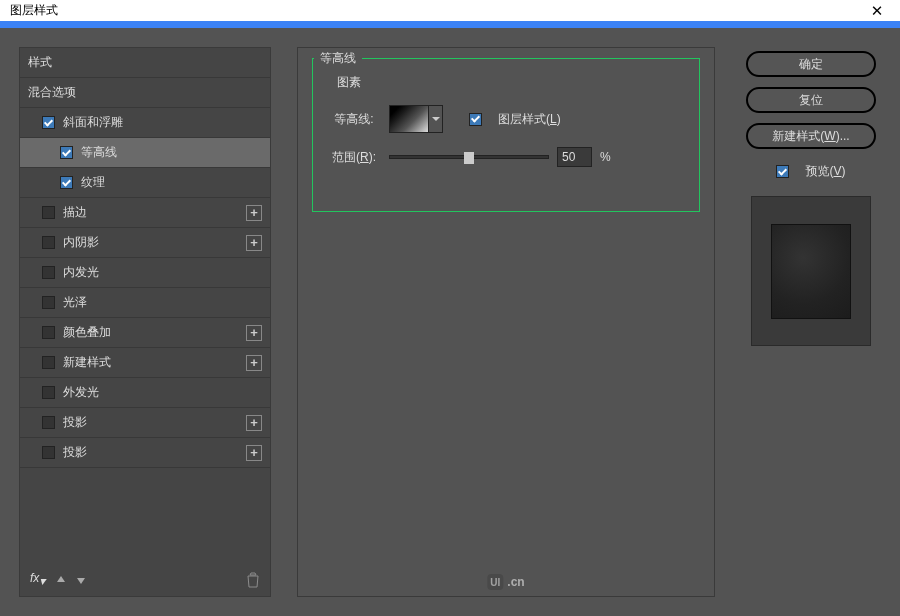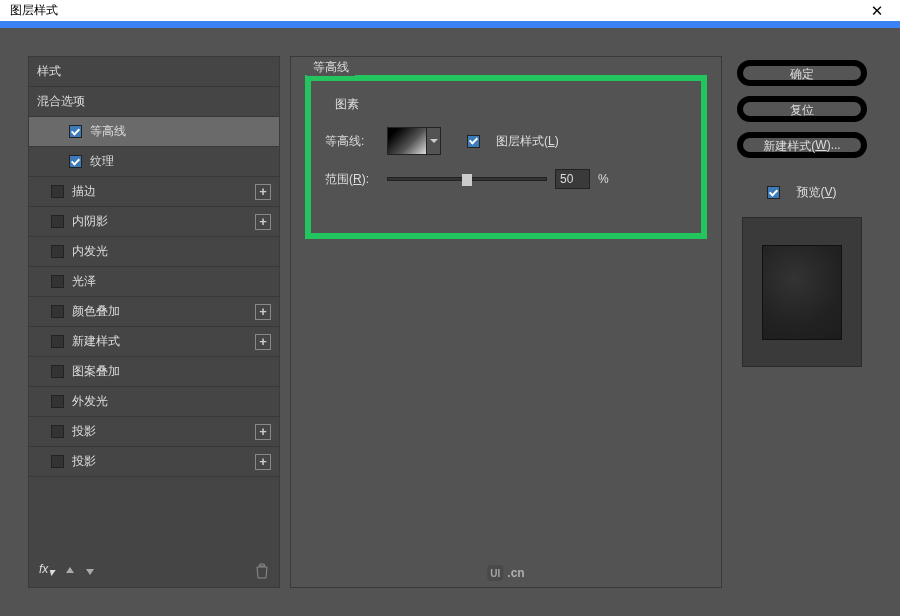--- a/index.html
+++ b/index.html
@@ -1,48 +1,48 @@
 <!DOCTYPE html>
 <html><head>
 <meta charset="utf-8">
 <style>
 *{box-sizing:border-box;margin:0;padding:0;font-family:"Microsoft YaHei",sans-serif;font-size:12px;color:#ddd;-webkit-user-select:none;user-select:none}
 body{background:#535353;width:900px;height:616px;overflow:hidden}
 .titlebar{background:#fff;height:28px;display:flex;align-items:center;justify-content:space-between;padding-left:10px;border-bottom:7px solid #3b82f6}
 .titlebar span{color:#000;font-size:12px}
 .close-x{width:46px;height:28px;display:flex;align-items:center;justify-content:center;color:#000;font-size:15px;font-weight:300}
-.main{display:flex;height:588px;padding:28px;gap:10px}
+.main{display:flex;height:588px;padding:19px;gap:26px}
 .left{width:252px;display:flex;flex-direction:column;border:1px solid #3a3a3a;background:#454545}
 .row{display:flex;align-items:center;height:30px;padding:0 8px;border-bottom:1px solid #383838;position:relative}
 .row.hdr{background:#454545;color:#ccc}
 .row.sub{padding-left:22px}
 .row.sub2{padding-left:40px}
 .row.sel{background:#6a6a6a}
 .cb{width:13px;height:13px;border:1px solid #222;background:#333;margin-right:8px;display:flex;align-items:center;justify-content:center}
 .cb.checked{background:#3d7ab8}
 .cb.checked::after{content:"";width:3px;height:6px;border:solid #fff;border-width:0 2px 2px 0;transform:rotate(45deg);margin-top:-2px}
 .plus{position:absolute;right:8px;width:16px;height:16px;border:1px solid #888;display:flex;align-items:center;justify-content:center;font-size:13px;color:#ccc;font-weight:bold;line-height:1}
 .footer{margin-top:auto;display:flex;align-items:center;height:32px;padding:0 10px;color:#aaa;font-style:italic}
 .footer .arrows{margin-left:10px;display:flex;gap:8px}
 .footer .trash{margin-left:auto;opacity:.7}
 .center{flex:1;border:1px solid #3a3a3a;padding:10px 14px;position:relative}
 .group-title{position:absolute;top:2px;left:16px;background:#535353;padding:0 6px;color:#ddd;font-size:12px}
-.group{border:6px solid #22c55e;margin-top:8px;padding:16px 14px 30px}
+.group{border:1px solid #22c55e;margin-top:0;padding:16px 14px 30px}
 .sub-title{margin:-24px 0 14px 4px;background:#535353;display:inline-block;padding:0 6px}
 .frow{display:flex;align-items:center;margin-bottom:14px;gap:8px}
-.lbl{width:54px;text-align:left}
+.lbl{width:54px;text-align:center}
 .contour-sw{width:40px;height:28px;border:1px solid #222;background:linear-gradient(135deg,#000 0%,#000 15%,#1a1a1a 30%,#555 60%,#aaa 85%,#ddd 100%);position:relative}
 .dd-btn{width:14px;height:28px;border:1px solid #222;border-left:none;display:flex;align-items:center;justify-content:center}
 .dd-btn::after{content:"";border:4px solid transparent;border-top-color:#ccc;margin-top:4px}
 .slider{width:160px;height:4px;background:#333;border:1px solid #222;position:relative}
 .slider .th{position:absolute;width:10px;height:12px;background:#ccc;top:-4px;left:50%;transform:translateX(-50%)}
 .num{width:35px;height:20px;background:#3a3a3a;border:1px solid #222;padding:0 4px;color:#ddd;text-align:left}
 .right{width:140px;display:flex;flex-direction:column;gap:10px;align-items:center;padding-top:4px}
-.btn{width:130px;height:26px;border:6px solid #000000;border-radius:14px;background:#555;display:flex;justify-content:center;color:#eee}
-.preview-row{display:flex;align-items:center;gap:8px;margin-top:16px}
+.btn{width:130px;height:26px;border:2px solid #000000;border-radius:14px;background:#555;display:flex;align-items:center;justify-content:center;color:#eee}
+.preview-row{display:flex;align-items:center;gap:8px;margin-top:4px}
 .preview-box{width:120px;height:150px;border:1px solid #2a2a2a;background:#3a3a3a;margin-top:6px;display:flex;align-items:center;justify-content:center}
 .swatch{width:80px;height:95px;background:radial-gradient(circle at 40% 35%,#333,#222 60%,#1c1c1c);border:1px solid #111}
 .ul{text-decoration:underline}
 .wm{position:absolute;bottom:6px;left:50%;transform:translateX(-50%);display:flex;align-items:center;gap:4px;opacity:.65;color:#bbb;font-weight:bold}
 .wm-badge{width:16px;height:16px;border-radius:4px;background:#444;display:flex;align-items:center;justify-content:center;color:#ccc;font-size:10px;font-weight:bold}
 svg{display:block}
 </style>
 </head>
 <body>
 
@@ -54,20 +54,24 @@
 <div class="main">
 
   <div class="left">
     <div class="row hdr">
       <span>样式</span>
     </div>
     <div class="row hdr">
       <span>混合选项</span>
     </div>
 
+    <div class="row sub">
+      <span class="cb checked"></span>
+      <span>斜面和浮雕</span>
+    </div>
     <div class="row sub2 sel">
       <span class="cb checked"></span>
       <span>等高线</span>
     </div>
     <div class="row sub2">
       <span class="cb checked"></span>
       <span>纹理</span>
     </div>
 
     <div class="row sub">
@@ -90,24 +94,20 @@
     </div>
     <div class="row sub">
       <span class="cb"></span>
       <span>颜色叠加</span>
       <span class="plus">+</span>
     </div>
     <div class="row sub">
       <span class="cb"></span>
       <span>新建样式</span>
       <span class="plus">+</span>
-    </div>
-    <div class="row sub">
-      <span class="cb"></span>
-      <span>图案叠加</span>
     </div>
     <div class="row sub">
       <span class="cb"></span>
       <span>外发光</span>
     </div>
     <div class="row sub">
       <span class="cb"></span>
       <span>投影</span>
       <span class="plus">+</span>
     </div>

